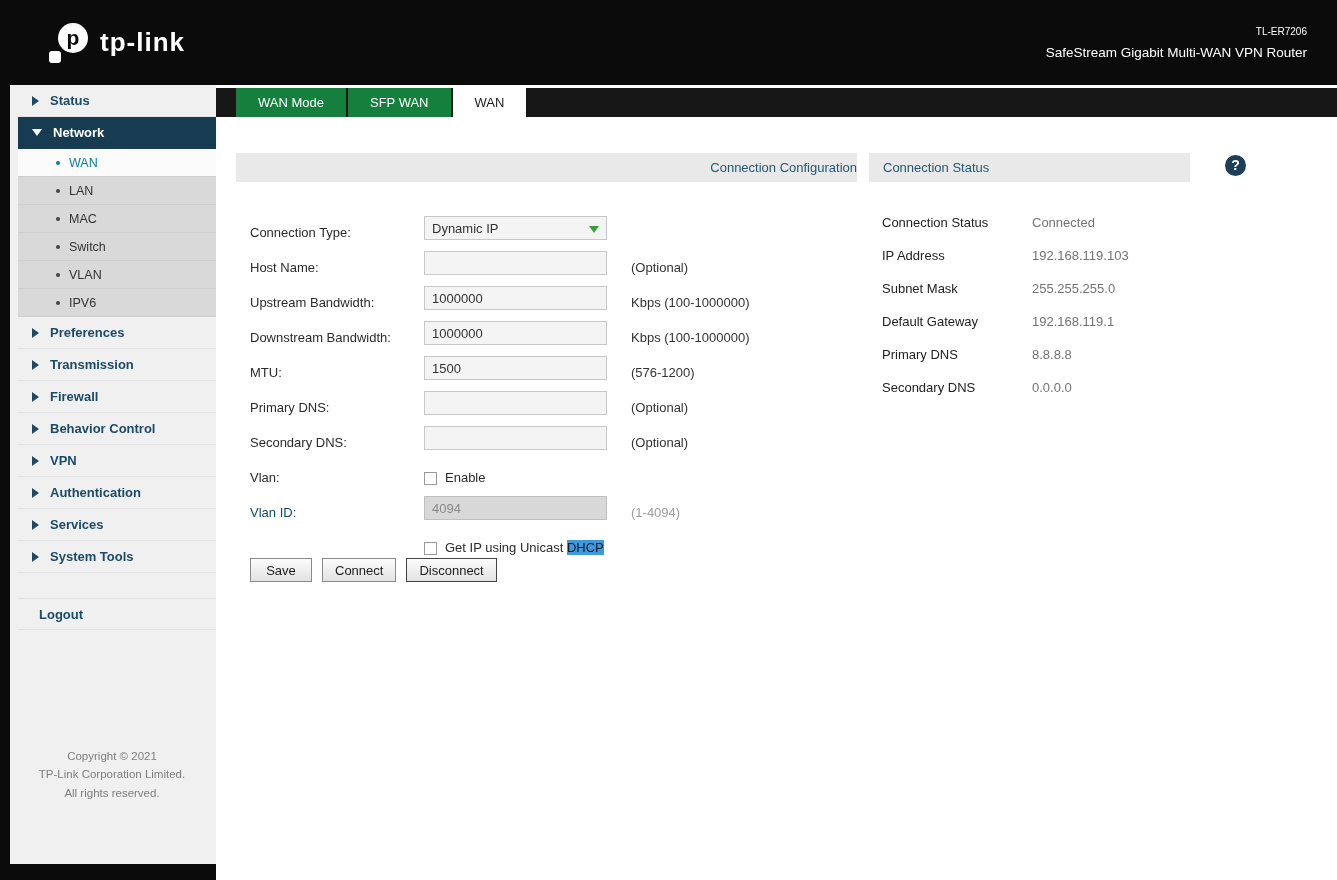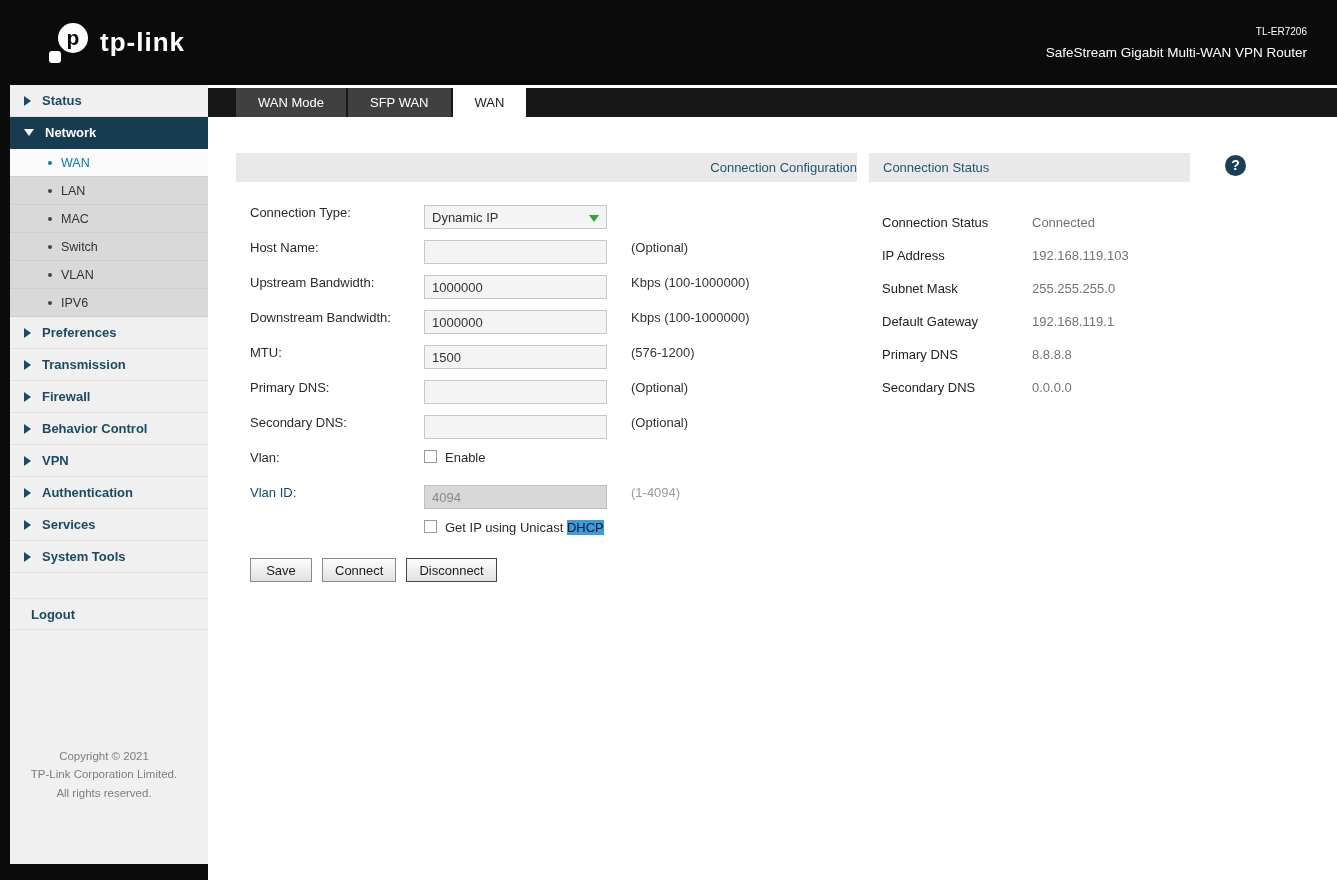--- a/index.html
+++ b/index.html
@@ -14,21 +14,21 @@
   .logo { display:flex; align-items:center; gap:10px; }
   .logo-word { color:#fff; font-size:26px; font-weight:bold; letter-spacing:1px; }
   .header-titles { text-align:right; color:#fff; }
   .header-model { font-size:10px; margin-bottom:8px; }
   .header-sub { font-size:13.5px; }
 
   
   .left-strip { position:absolute; left:0; top:0; width:10px; height:880px; background:#0b0b0b; z-index:9; }
 
   
-  .sidebar { position:absolute; left:0; top:85px; width:208px; height:795px;
+  .sidebar { position:absolute; left:8px; top:85px; width:208px; height:795px;
              background:#f0f0f0; padding-left:10px; z-index:8; }
   .nav-item { height:32px; display:flex; align-items:center; padding-left:14px;
               border-bottom:1px solid #e2e2e2; cursor:pointer; background:#f0f0f0; }
   .nav-item .nav-label { font-size:13px; font-weight:bold; color:#1a4a66; margin-left:11px; }
   .tri-right { width:0; height:0; border-left:7px solid #1a4a66;
                border-top:5px solid transparent; border-bottom:5px solid transparent; }
   .nav-item.active { background:#173c52; border-bottom-color:#173c52; }
   .nav-item.active .nav-label { color:#fff; }
   .tri-down-white { width:0; height:0; border-top:7px solid #fff;
                     border-left:5px solid transparent; border-right:5px solid transparent; }
@@ -44,37 +44,37 @@
   .copyright { position:absolute; left:10px; bottom:78px; width:188px; text-align:center;
                color:#7d7d7d; font-size:11.5px; line-height:18.5px; }
   .sidebar-bottom-black { position:absolute; left:0; bottom:0; width:208px; height:16px; background:#0b0b0b; }
 
   
   .content-wrap { position:absolute; left:208px; top:85px; right:0; bottom:0; background:#fff; }
 
   
   .tabbar { position:absolute; left:0; top:3px; right:0; height:29px; background:#171717;
             display:flex; padding-left:28px; }
-  .tab { height:29px; line-height:29px; padding:0 22px; background:#404040; color:#fff;
+  .tab { height:29px; line-height:29px; padding:0 22px; background:#15803d; color:#fff;
          font-size:13px; margin-right:2px; cursor:pointer; }
   .tab.active { background:#fff; color:#1c1c1c; }
 
   
   .panel-header { position:absolute; height:29px; background:#e9e9e9; line-height:29px;
                   padding-left:14px; font-size:13px; color:#235872; }
   .cfg-header { left:28px; top:68px; width:621px;text-align:right; }
   .sts-header { left:661px; top:68px; width:321px; }
 
   .help-icon { position:absolute; left:1017px; top:70px; width:21px; height:21px;
                border-radius:50%; background:#1c3e57; color:#fff; font-size:14px; font-weight:bold;
                text-align:center; line-height:21px; cursor:pointer; }
 
   
   .form { position:absolute; left:42px; top:120px; width:590px; }
-  .frow { height:35px; display:flex; align-items:flex-start; }
+  .frow { height:35px; display:flex; align-items:flex-end; }
   .flabel { width:174px; font-size:13px; color:#2b2b2b; flex:none; }
   .flabel.disabled { color:#0c4a6e; }
   .tinput { width:183px; height:24px; background:#f4f4f4; border:1px solid #c8c8c8;
             font-size:13px; color:#333; padding:0 7px; font-family:"Liberation Sans", sans-serif; }
   .tinput:disabled { background:#d8d8d8; color:#8a8a8a; border-color:#c0c0c0; }
   .hint { font-size:13px; color:#333; margin-left:24px; white-space:nowrap; }
   .hint.disabled { color:#9b9b9b; }
   .select { width:183px; height:24px; background:#f4f4f4; border:1px solid #c8c8c8;
             position:relative; display:flex; align-items:center; padding:0 7px; cursor:pointer; }
   .select-value { font-size:13px; color:#333; }

